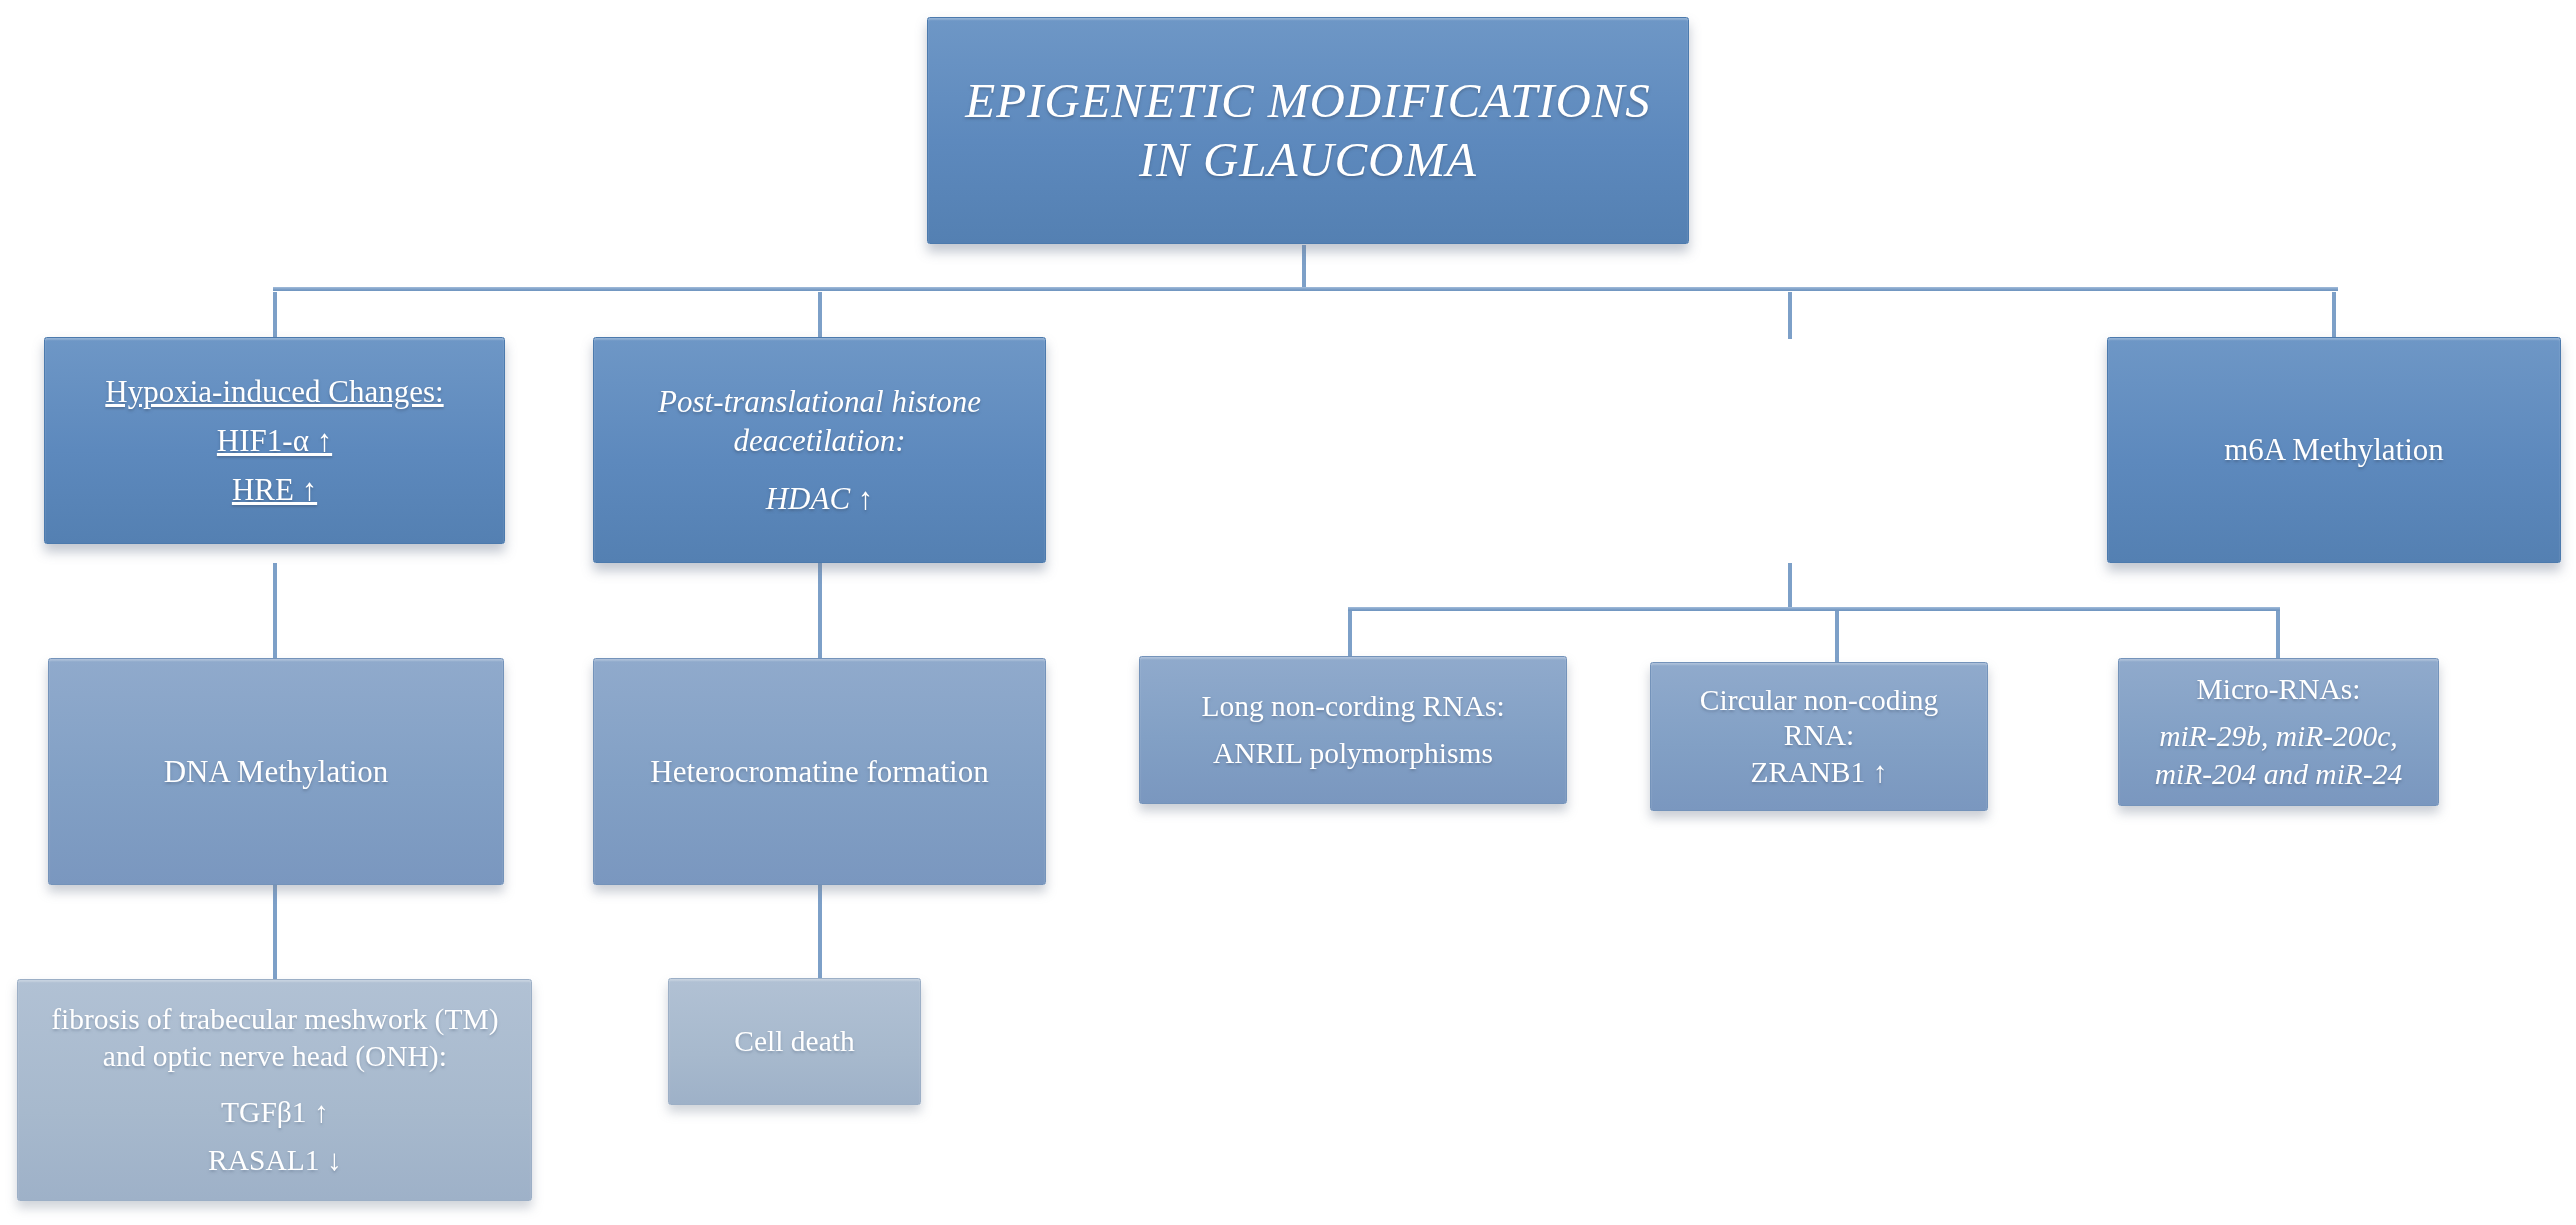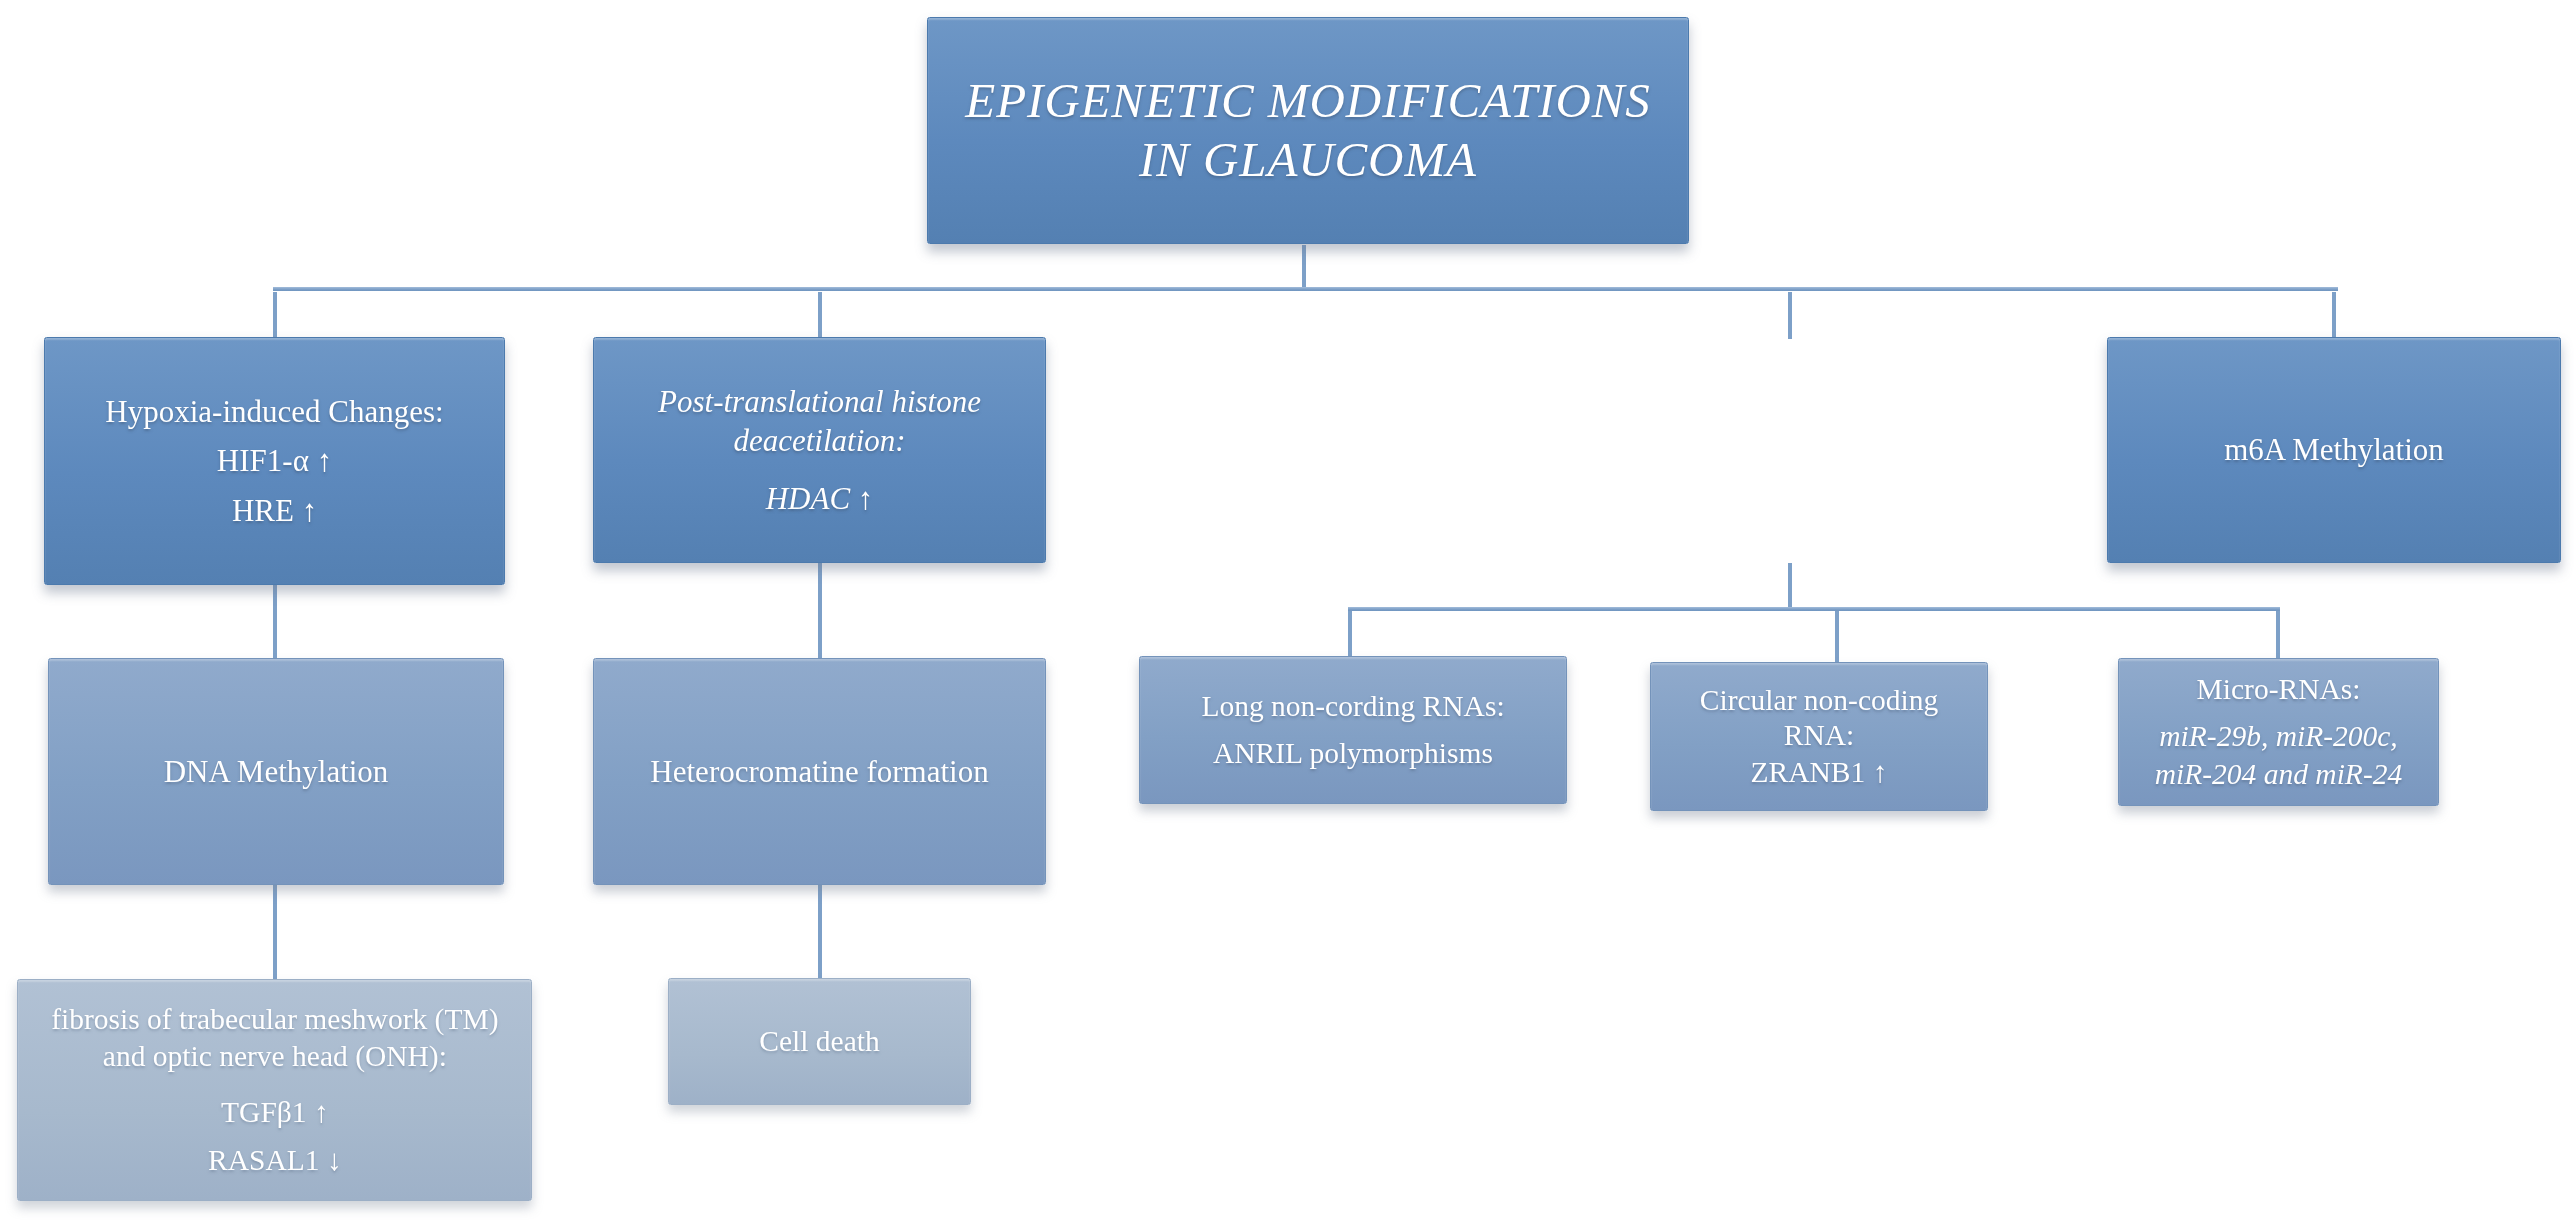--- a/index.html
+++ b/index.html
@@ -88,21 +88,21 @@
   <div class="hline" style="left:1348px;top:607px;width:932px;"></div>
   <div class="vline" style="left:1348px;top:611px;height:47px;"></div>
   <div class="vline" style="left:1835px;top:611px;height:52px;"></div>
   <div class="vline" style="left:2276px;top:611px;height:49px;"></div>
 
   <div class="node lvl1 title-node" style="left:927px;top:17.4px;width:762px;height:227px;">
     <div class="ln">EPIGENETIC MODIFICATIONS</div>
     <div class="ln">IN GLAUCOMA</div>
   </div>
 
-  <div class="node lvl1 f36" style="left:44px;top:337px;width:461px;height:248px;">
+  <div class="node lvl1 f36" style="left:44px;top:337px;width:461px;height:207px;text-decoration:underline;">
     <div class="ln">Hypoxia-induced Changes:</div>
     <div class="ln">HIF1-α ↑</div>
     <div class="ln">HRE ↑</div>
   </div>
 
   <div class="node lvl1 f36 italic" style="left:593px;top:337px;width:453px;height:226px;">
     <div class="ln">Post-translational histone</div>
     <div class="ln tight">deacetilation:</div>
     <div class="ln gap">HDAC ↑</div>
   </div>
@@ -136,18 +136,18 @@
     <div class="ln tight italic">miR-204 and miR-24</div>
   </div>
 
   <div class="node lvl3 f34" style="left:17.4px;top:979px;width:515px;height:222px;">
     <div class="ln">fibrosis of trabecular meshwork (TM)</div>
     <div class="ln tight">and optic nerve head (ONH):</div>
     <div class="ln gap">TGFβ1 ↑</div>
     <div class="ln">RASAL1 ↓</div>
   </div>
 
-  <div class="node lvl3 f34" style="left:668px;top:978px;width:303px;height:127px;text-align:center;">
+  <div class="node lvl3 f34" style="left:668px;top:978px;width:253px;height:127px;text-align:center;">
     <div class="ln">Cell death</div>
   </div>
 
 </div>
 
 
 </body></html>

